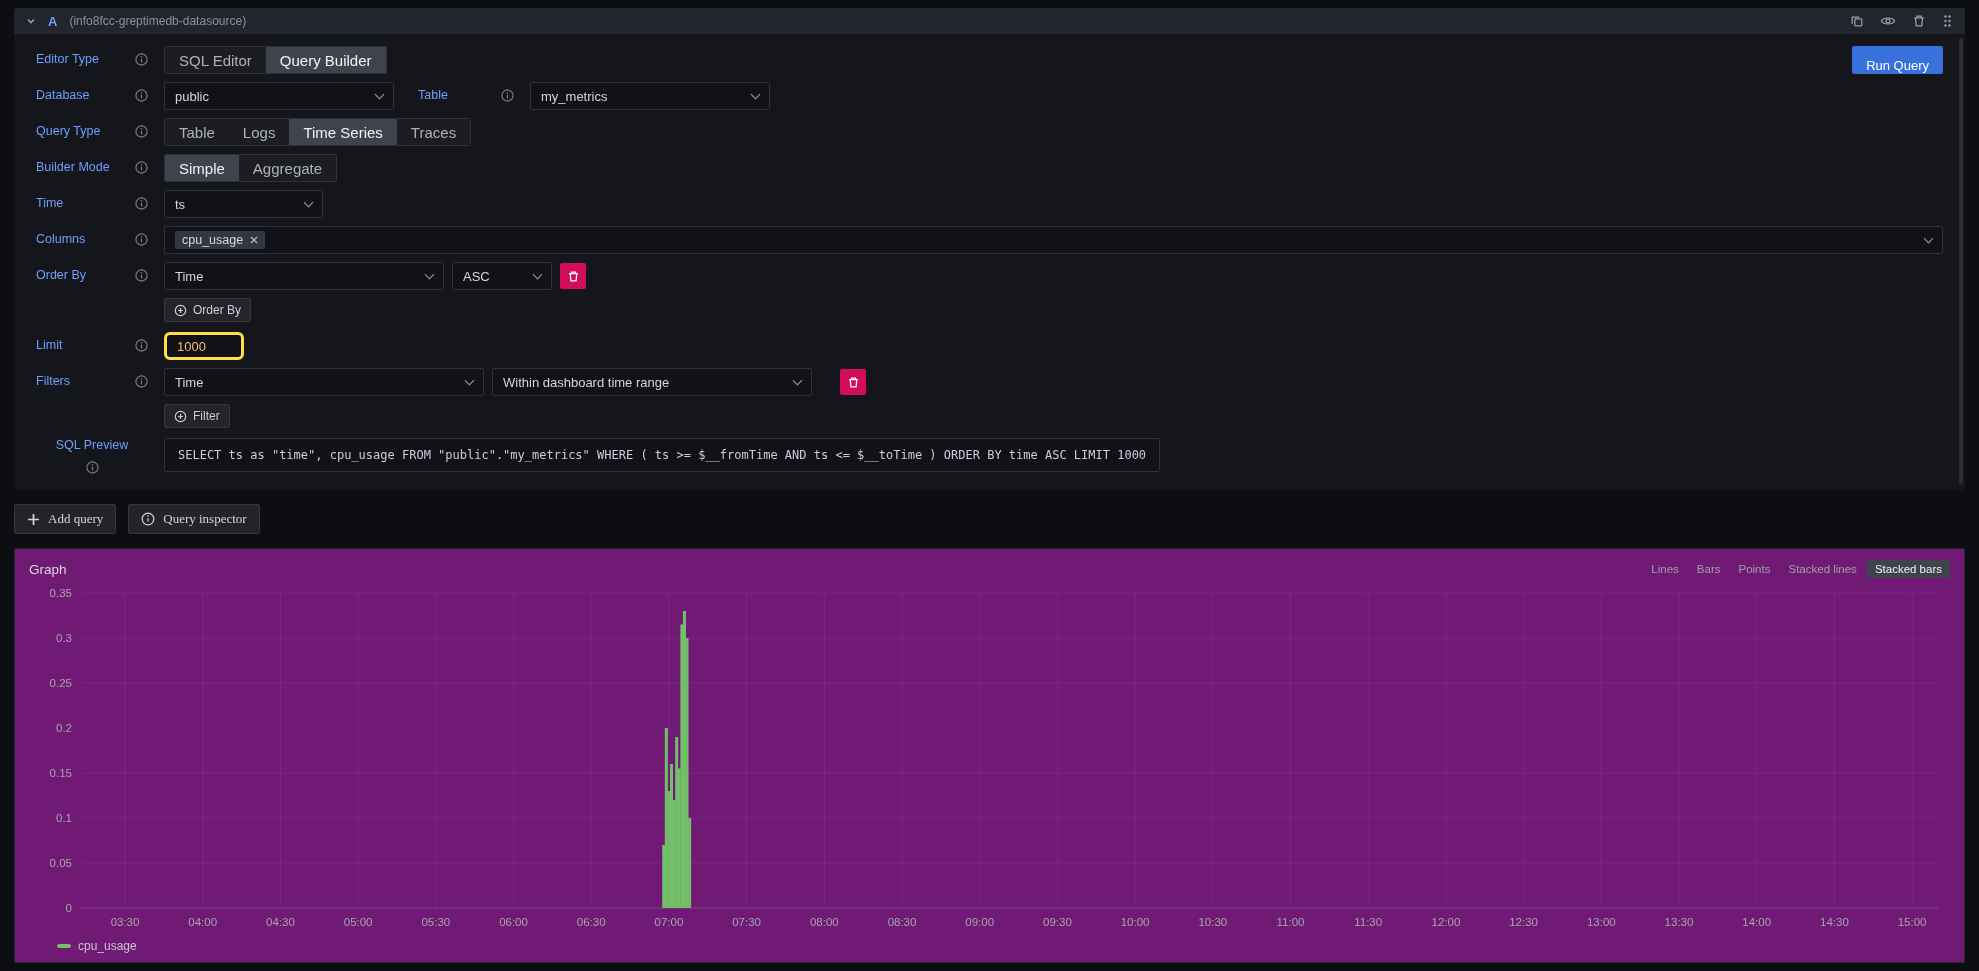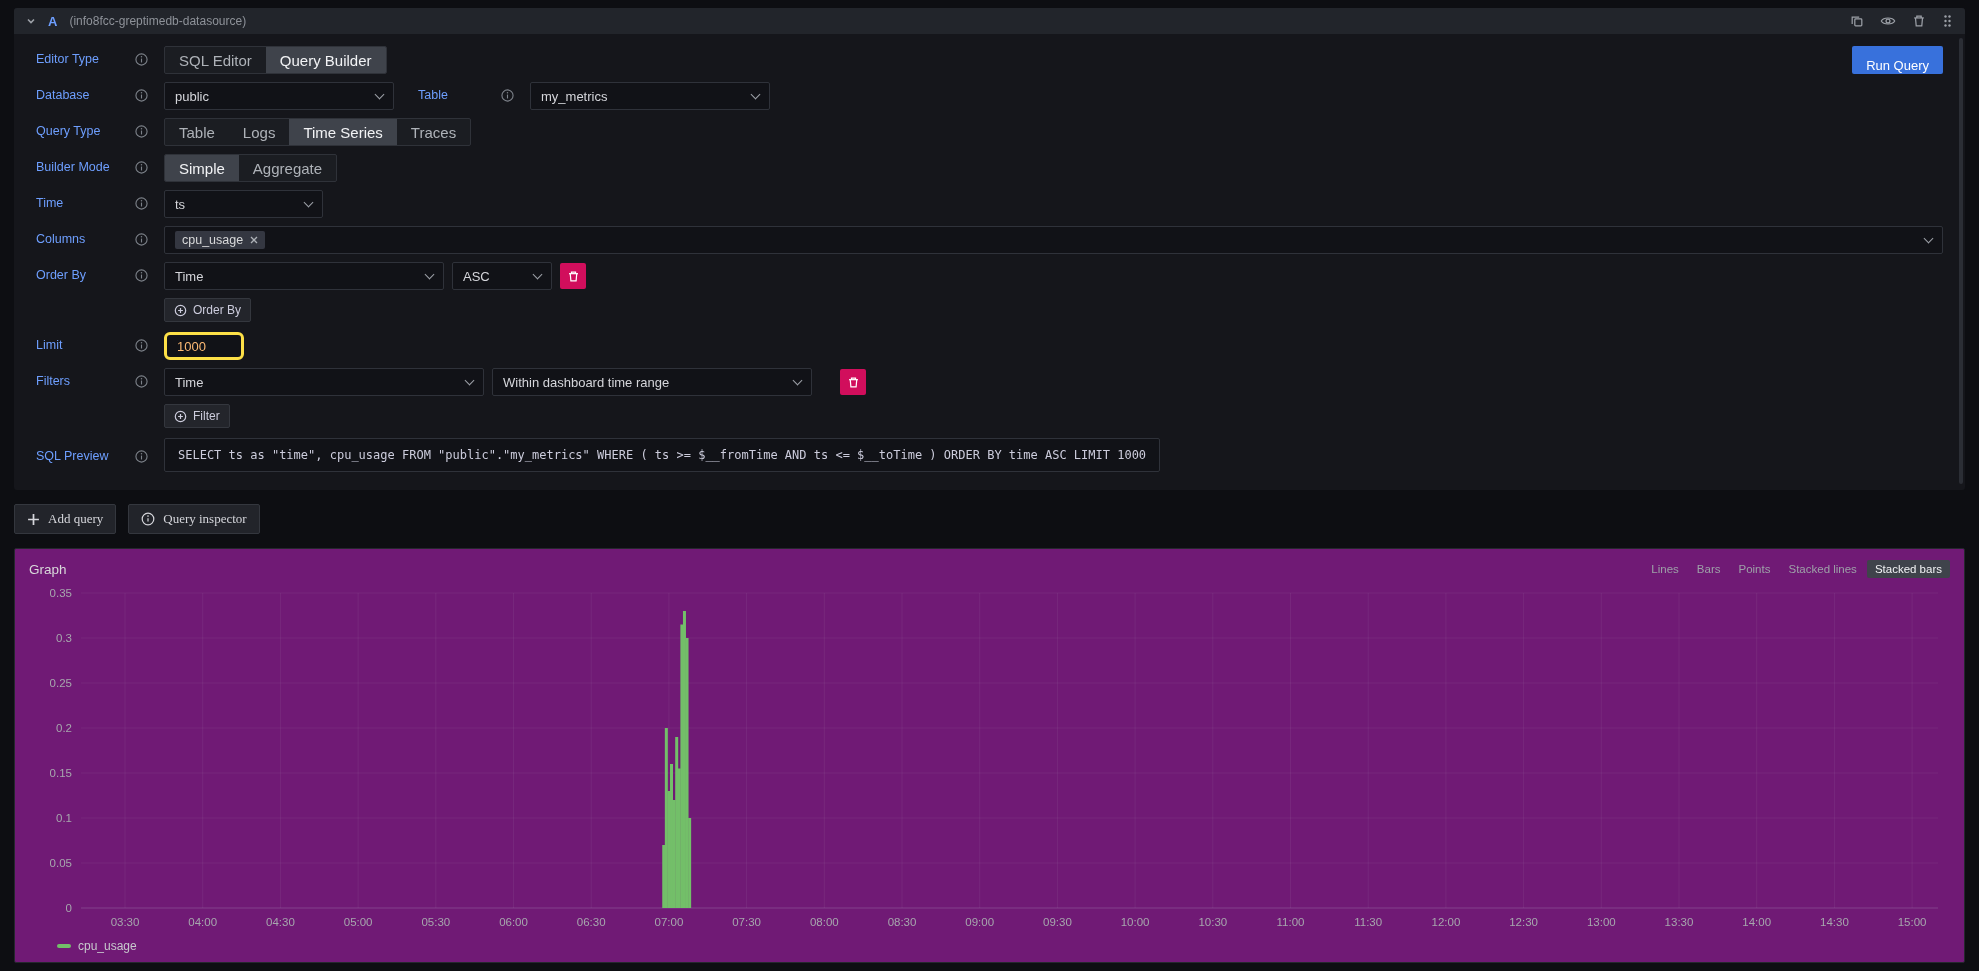--- a/index.html
+++ b/index.html
@@ -371,21 +371,21 @@
         <button class="btn-sm">
           <svg width="13" height="13" viewBox="0 0 14 14" fill="none" stroke="#ccccdc" stroke-width="1.3">
               <circle cx="7" cy="7" r="5.6"></circle>
               <path d="M7 4.4v5.2M4.4 7h5.2"></path>
             </svg>
           <span>Filter</span>
         </button>
       </div>
 
       <div class="row" style="margin-bottom:0;">
-        <div class="label-cell" style="height:36px;">
+        <div class="label-cell" style="height:36px;flex-direction:column;">
           <span class="flabel">SQL Preview</span>
           <svg class="info" width="13" height="13" viewBox="0 0 14 14">
               <circle cx="7" cy="7" r="6" fill="none" stroke="#7d828a" stroke-width="1.2"></circle>
               <rect x="6.4" y="6" width="1.2" height="4.2" fill="#7d828a"></rect>
               <circle cx="7" cy="4" r="0.8" fill="#7d828a"></circle>
             </svg>
         </div>
         <div class="sql-box">SELECT ts as "time", cpu_usage FROM "public"."my_metrics" WHERE ( ts &gt;= $__fromTime AND ts &lt;= $__toTime ) ORDER BY time ASC LIMIT 1000</div>
       </div>
 

